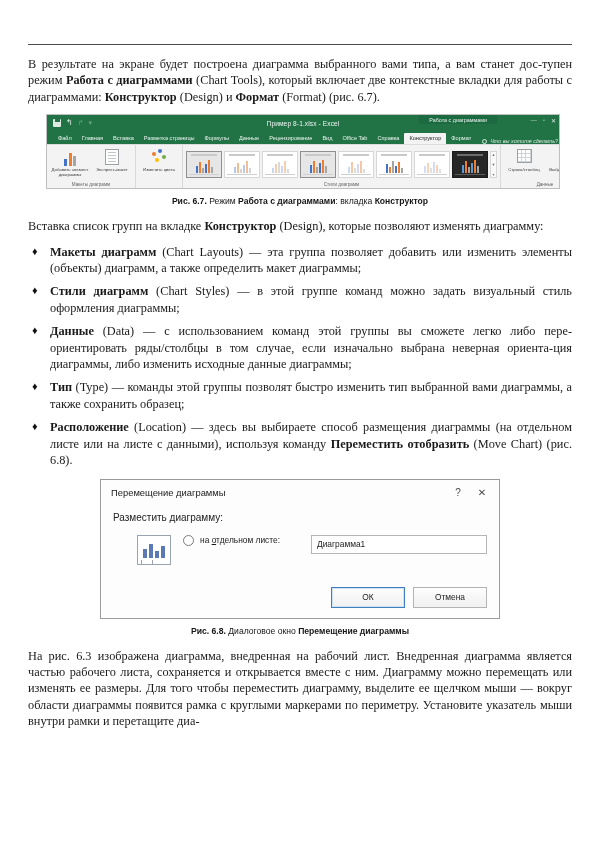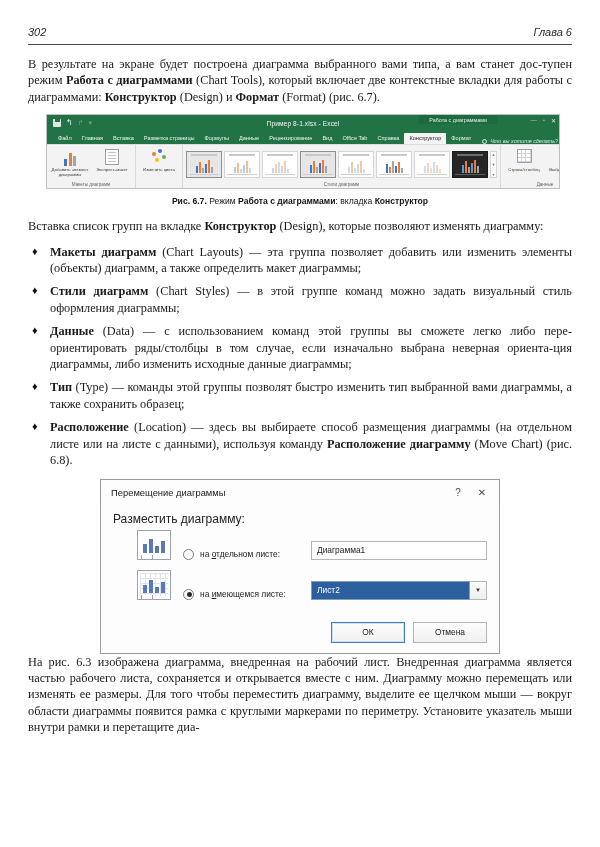--- a/index.html
+++ b/index.html
@@ -240,23 +240,23 @@
   .dlg-title {
     height: 26px; display: flex; align-items: center;
     padding: 0 6px 0 10px; background: #fdfdfd;
   }
   .dlg-title-text { font-size: 9.4px; color: #1b1b1b; flex: 1; }
   .dlg-btns { display: flex; align-items: center; gap: 10px; padding-right: 4px; }
   .dlg-help, .dlg-close {
     font-size: 10px; color: #4a4a4a; width: 14px; text-align: center; cursor: default;
   }
   .dlg-body { padding: 6px 12px 8px 12px; }
-  .dlg-label { font-size: 12px; color: #222; margin-bottom: 4px; }
-
-  .dlg-row { display: flex; align-items: flex-end; margin-bottom: 10px; padding-left: 24px; }
+  .dlg-label { font-size: 10px; color: #222; margin-bottom: 12px; }
+
+  .dlg-row { display: flex; align-items: flex-start; margin-bottom: 10px; padding-left: 24px; }
   .dlg-thumb {
     width: 34px; height: 30px; border: 1px solid #9aa4b0; background: #fff;
     margin-right: 12px; position: relative; flex: none;
   }
   .thumb-sheet-bars {
     position: absolute; left: 5px; right: 5px; bottom: 6px; height: 17px;
     display: flex; align-items: flex-end; justify-content: center; gap: 2px;
   }
   .thumb-sheet-bars i { width: 4px; display: block; background: #5b79b5; }
   .thumb-tab {
@@ -310,24 +310,20 @@
   }
   .btn.default { border: 1px solid #3f7fbf; box-shadow: 0 0 0 1px #cfe2f3 inset; }
 
   .tail { margin-top: 12px; }
 </style>
 </head>
 <body>
 
 <div class="page">
 
-  <div class="runhead">
-    <span>302</span>
-    <span>Глава 6</span>
-  </div>
   <div class="runhead-rule"></div>
 
   <div class="content">
 
 
     <p class="body"><span>В результате на экране будет построена диаграмма выбранного вами типа, а вам станет дос-тупен режим </span><b>Работа с диаграммами</b><span> (Chart Tools), который включает две контекстные вкладки для работы с диаграммами: </span><b>Конструктор</b><span> (Design) и </span><b>Формат</b><span> (Format) (рис. 6.7).</span></p>
 
     <div class="fig-ribbon">
 
       <div class="rb-titlebar">
@@ -557,21 +553,21 @@
       <li>
         <span class="bullet-glyph">♦</span><b>Стили диаграмм</b><span> (Chart Styles) — в этой группе команд можно задать визуальный стиль оформления диаграммы;</span>
       </li>
       <li>
         <span class="bullet-glyph">♦</span><b>Данные</b><span> (Data) — с использованием команд этой группы вы сможете легко либо пере-ориентировать ряды/столбцы в том случае, если изначально выбрана неверная ориента-ция диаграммы, либо изменить исходные данные диаграммы;</span>
       </li>
       <li>
         <span class="bullet-glyph">♦</span><b>Тип</b><span> (Type) — команды этой группы позволят быстро изменить тип выбранной вами диаграммы, а также сохранить образец;</span>
       </li>
       <li>
-        <span class="bullet-glyph">♦</span><b>Расположение</b><span> (Location) — здесь вы выбираете способ размещения диаграммы (на отдельном листе или на листе с данными), используя команду </span><b>Расположение диаграмму</b><span> (Move Chart) (рис. 6.8).</span>
+        <span class="bullet-glyph">♦</span><b>Расположение</b><span> (Location) — здесь вы выбираете способ размещения диаграммы (на отдельном листе или на листе с данными), используя команду </span><b>Переместить отобразить</b><span> (Move Chart) (рис. 6.8).</span>
       </li>
     </ul>
 
     <div class="fig-dialog-wrap">
       <div class="dialog">
         <div class="dlg-title">
           <div class="dlg-title-text">Перемещение диаграммы</div>
           <div class="dlg-btns">
             <div class="dlg-help">?</div>
             <div class="dlg-close">✕</div>
@@ -590,45 +586,26 @@
                 </div>
               <div class="thumb-tab"></div>
             </div>
             <label class="radio-label">
               <span class="radio"></span>
               <span><span>на </span><span class="u">о</span><span>тдельном листе:</span></span>
             </label>
             <div class="field">Диаграмма1</div>
           </div>
 
-          <div class="dlg-row">
-            <div class="dlg-thumb">
-              <div class="thumb-grid-bg"></div>
-              <div class="thumb-sheet-bars">
-                  <i style="height:8px"></i>
-                  <i style="height:13px"></i>
-                  <i style="height:6px"></i>
-                  <i style="height:11px"></i>
-                </div>
-              <div class="thumb-tab"></div>
-            </div>
-            <label class="radio-label">
-              <span class="radio on"></span>
-              <span><span>на </span><span class="u">и</span><span>меющемся листе:</span></span>
-            </label>
-            <div class="combo">
-              <div class="field">Лист2</div>
-              <div class="arrow">▼</div>
-            </div>
-          </div>
         </div>
         <div class="dlg-footer">
           <div class="btn default">ОК</div>
           <div class="btn">Отмена</div>
         </div>
       </div>
     </div>
 
+    <div class="fig-caption"><span>Рис. 6.8.</span><span class="reg"> Диалоговое окно </span><span>Перемещение диаграммы</span></div>
 
     <p class="body tail">На рис. 6.3 изображена диаграмма, внедренная на рабочий лист. Внедренная диаграмма является частью рабочего листа, сохраняется и открывается вместе с ним. Диаграмму можно перемещать или изменять ее размеры. Для того чтобы переместить диаграмму, выделите ее щелчком мыши — вокруг области диаграммы появится рамка с круглыми маркерами по периметру. Установите указатель мыши внутри рамки и перетащите диа-</p>
 
   </div>
 </div>
 
 </body></html>

